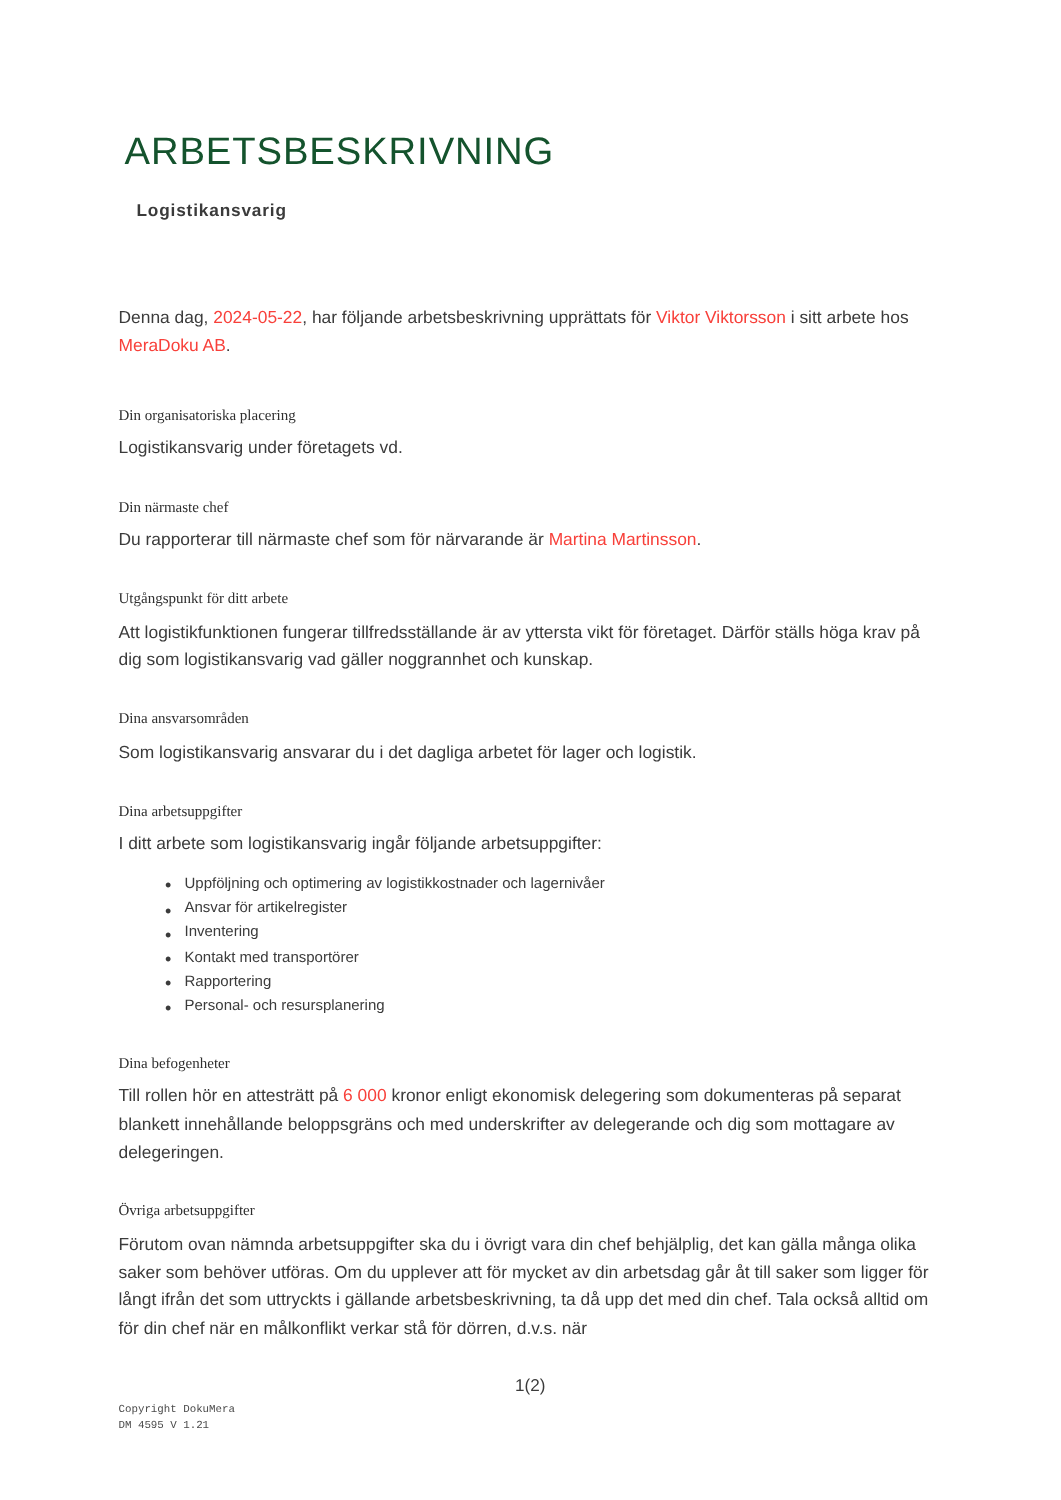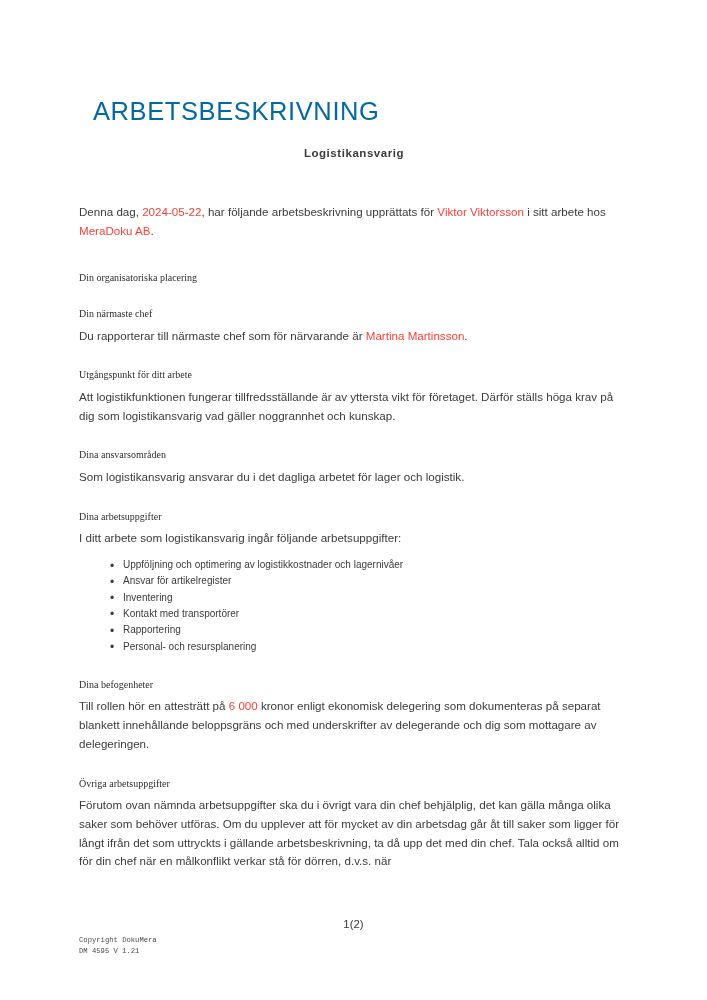--- a/index.html
+++ b/index.html
@@ -20,33 +20,32 @@
   .content {
     position: absolute;
     left: 79px;
     top: 0;
     width: 550px;
   }
   .doc-title {
     font-size: 25.5px;
     font-weight: 400;
     letter-spacing: 0.6px;
-    color: #0369a1;
-    margin: 14px;
+    color: #14532d;
+    margin: 4px;
     padding-top: 83px;
     line-height: 1.1;
   }
   .doc-subtitle {
     font-size: 11.5px;
     font-weight: 700;
     letter-spacing: 0.55px;
     color: #3b3b3b;
-    margin: 0;
+    margin: 12px;
     padding-top: 8px;
-    text-align: center;
   }
   .intro {
     margin: 0;
     padding-top: 44px;
     font-size: 11.6px;
     line-height: 1.62;
     color: #3b3b3b;
   }
   h2.section-heading {
     font-size: 10px;
@@ -128,20 +127,21 @@
 <div class="page">
   <div class="content">
 
     <h1 class="doc-title">ARBETSBESKRIVNING</h1>
     <div class="doc-subtitle">Logistikansvarig</div>
 
     <p class="intro"><span>Denna dag, </span><span class="red">2024-05-22</span><span>, har följande arbetsbeskrivning upprättats för </span><span class="red">Viktor Viktorsson</span><span> i sitt arbete hos </span><span class="red">MeraDoku AB</span><span>.</span></p>
 
     <div class="sec first">
       <h2 class="section-heading">Din organisatoriska placering</h2>
+      <p class="body red">Logistikansvarig under företagets vd.</p>
     </div>
 
     <div class="sec">
       <h2 class="section-heading">Din närmaste chef</h2>
       <p class="body"><span>Du rapporterar till närmaste chef som för närvarande är </span><span class="red">Martina Martinsson</span><span>.</span></p>
     </div>
 
     <div class="sec">
       <h2 class="section-heading">Utgångspunkt för ditt arbete</h2>
       <p class="body">Att logistikfunktionen fungerar tillfredsställande är av yttersta vikt för företaget. Därför ställs höga krav på dig som logistikansvarig vad gäller noggrannhet och kunskap.</p>

